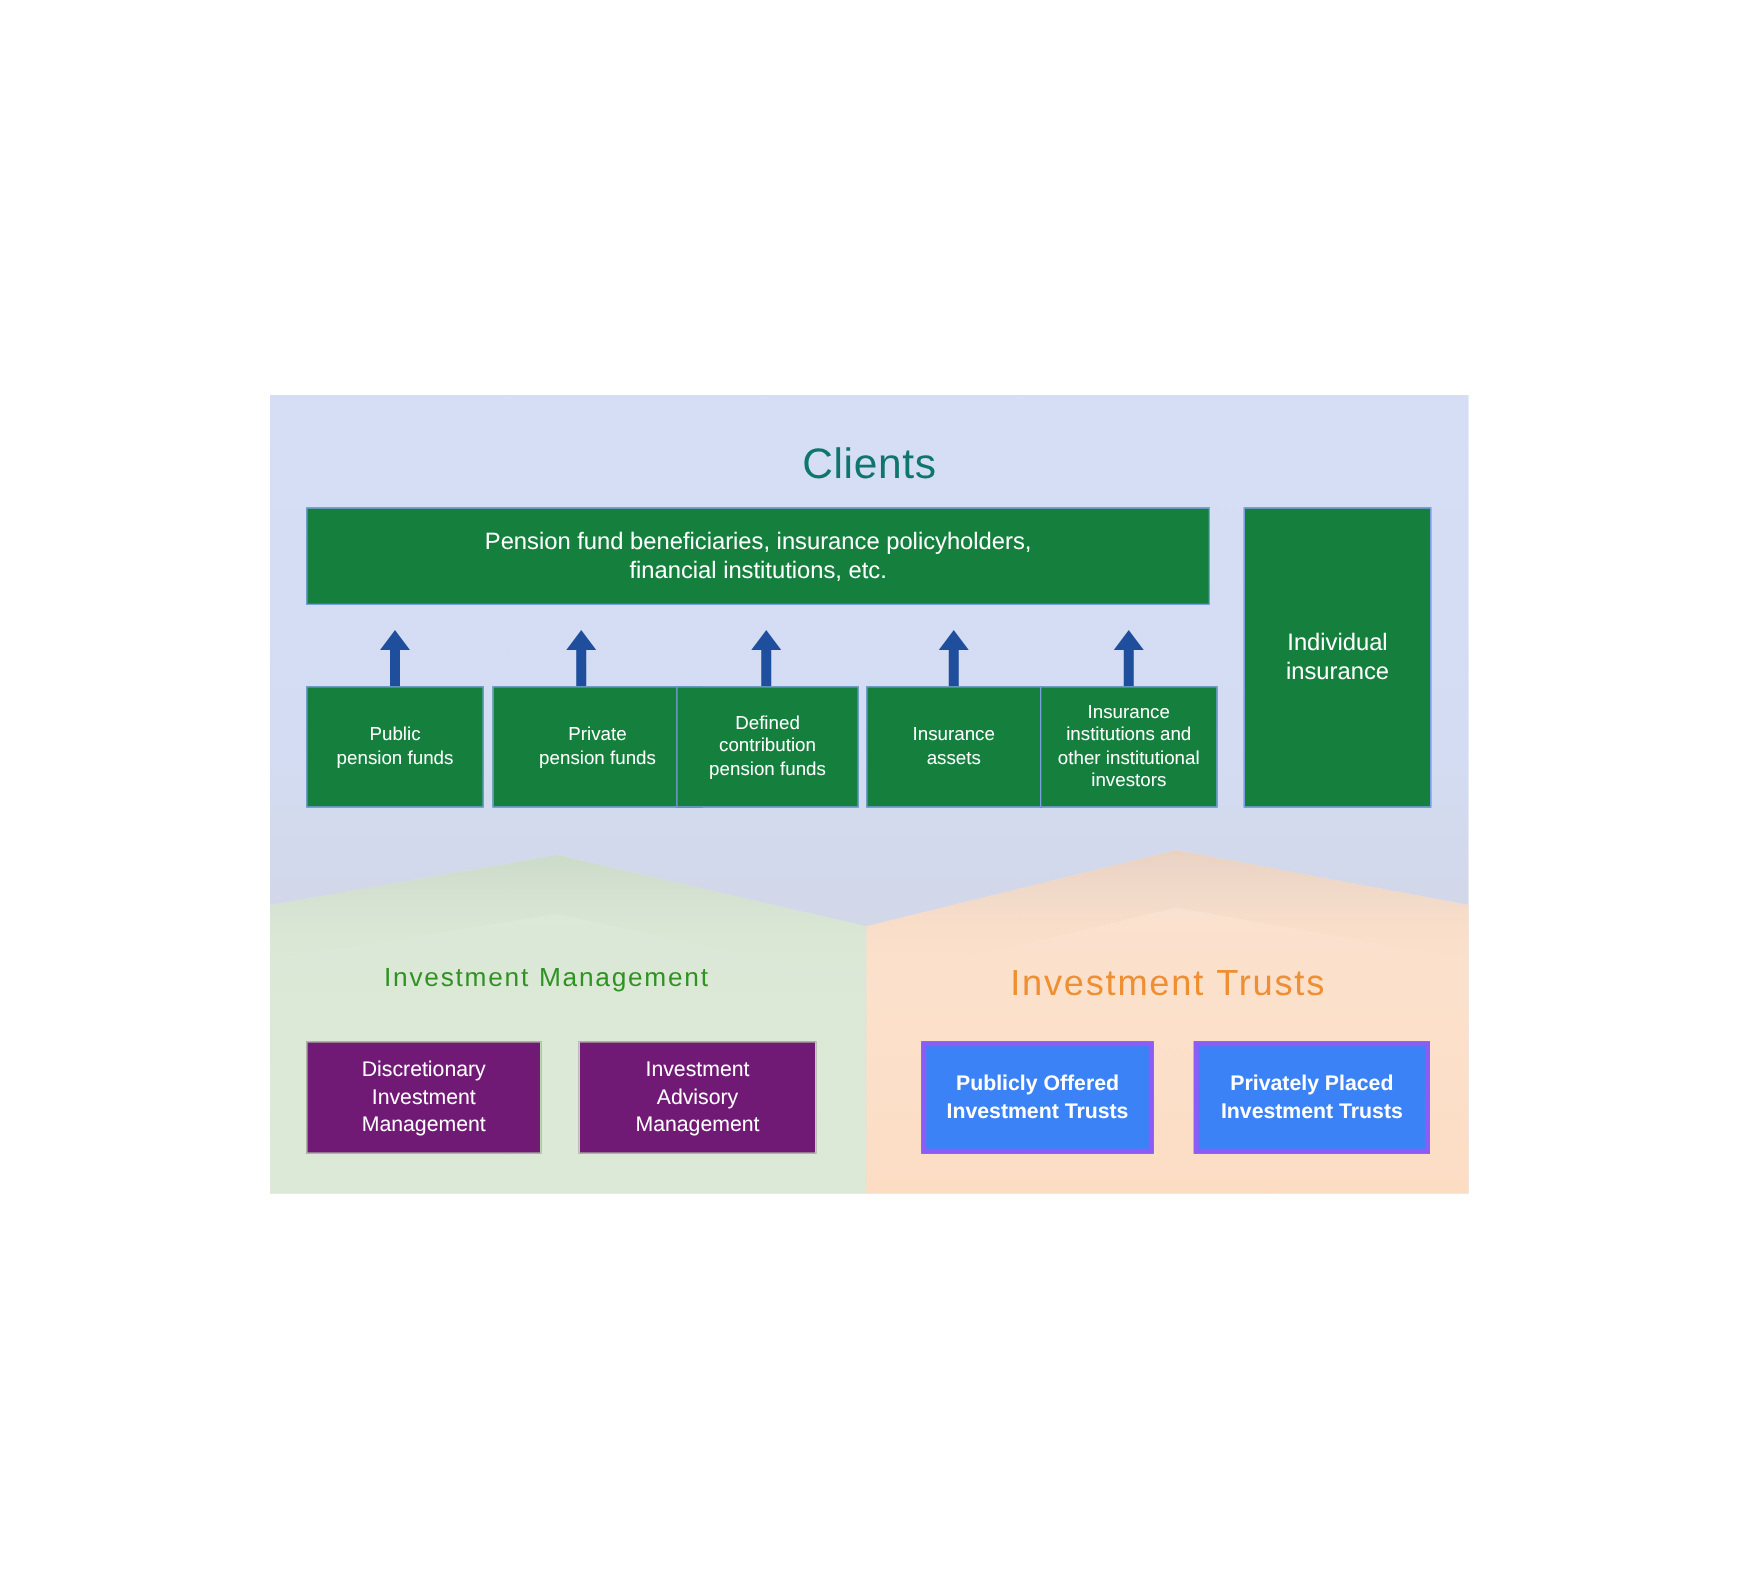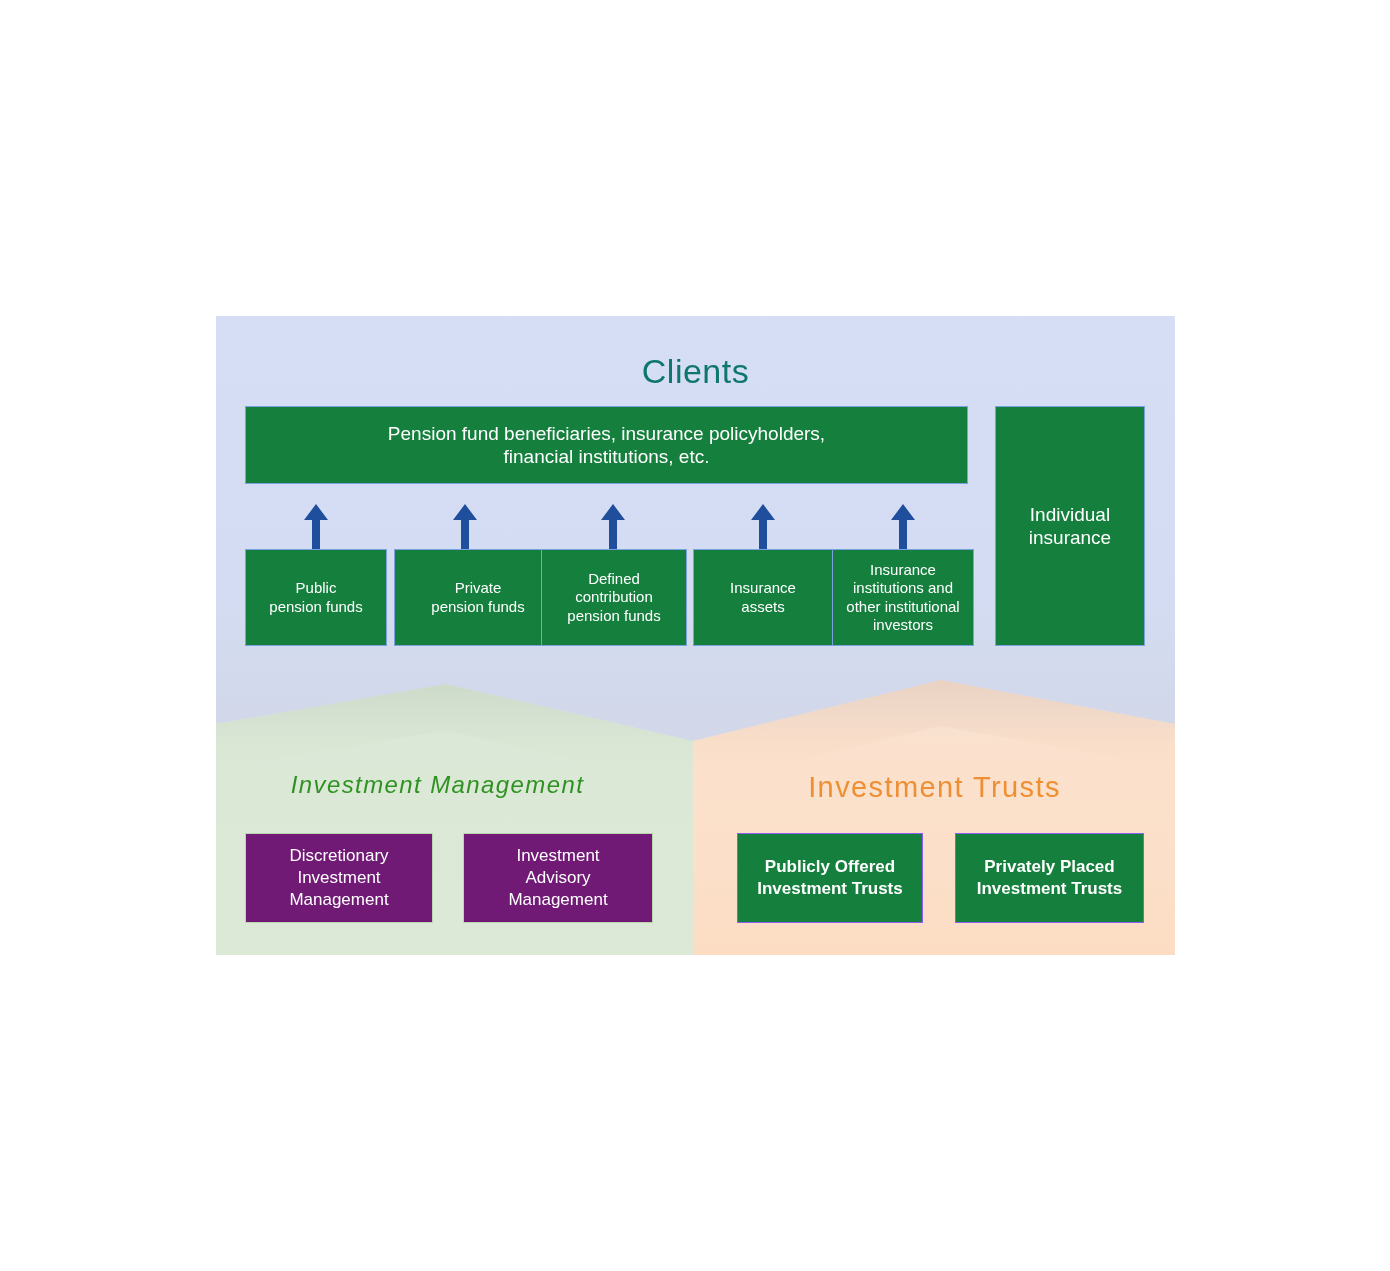--- a/index.html
+++ b/index.html
@@ -58,24 +58,23 @@
     color: #0f766e;
     letter-spacing: 0.5px;
   }
 
   .im-title {
     position: absolute;
     left: 0;
     top: 455px;
     width: 443px;
     text-align: center;
-    font-size: 24px;
+    font-size: 21px;
     color: #2f9222;
     letter-spacing: 1.4px;
-    font-style: italic;
   }
 
   .it-title {
     position: absolute;
     left: 478px;
     top: 455px;
     width: 481px;
     text-align: center;
     font-size: 29px;
     color: #ef8f33;
@@ -148,22 +147,22 @@
     text-align: center;
     line-height: 1.3;
     font-size: 17px;
     box-sizing: border-box;
   }
   .gb-0 { left: 29px;  top: 517px; width: 188px; height: 90px; }
   .gb-1 { left: 247px; top: 517px; width: 190px; height: 90px; }
 
   .orange-box {
     position: absolute;
-    background: #15803d;
-    border: 1px solid #8b5cf6;
+    background: #3b82f6;
+    border: 4px solid #8b5cf6;
     color: #ffffff;
     display: flex;
     align-items: center;
     justify-content: center;
     text-align: center;
     line-height: 1.3;
     font-size: 17px;
     font-weight: bold;
     box-sizing: border-box;
   }

